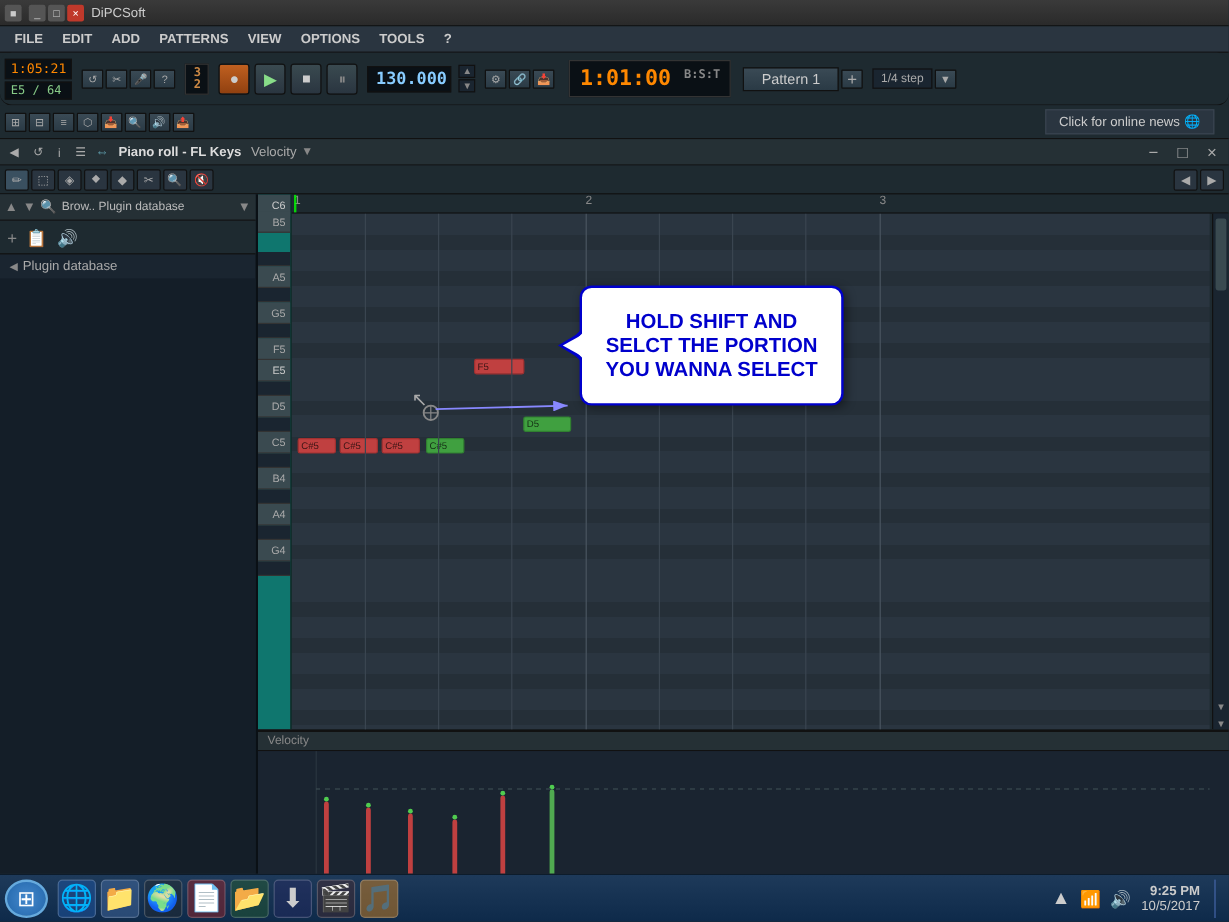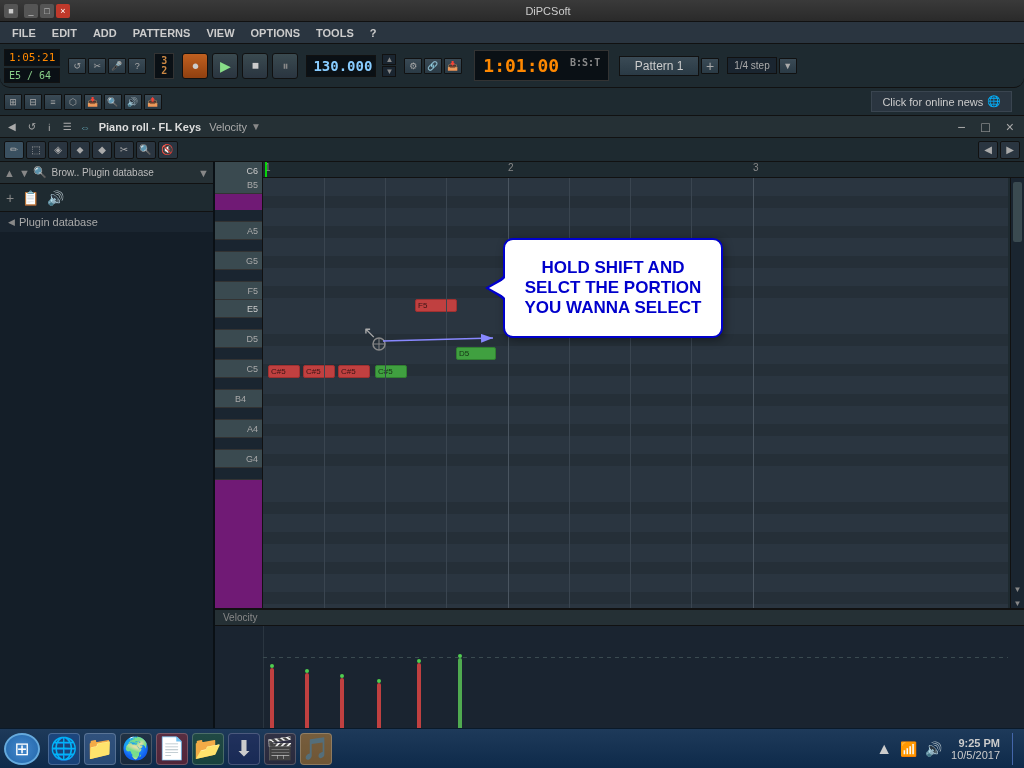--- a/index.html
+++ b/index.html
@@ -176,22 +176,22 @@
       color: #aaa;
       font-size: 11px;
       display: flex;
       align-items: center;
       gap: 4px;
     }
     #plugin-db-label::before { content: '◀'; font-size: 9px; color: #888; }
 
     
     #piano-keys {
-      width: 48px;
-      background: #701a75;
+      width: 28px;
+      background: #0f766e;
       border-right: 1px solid #111;
       position: relative;
       overflow: hidden;
       flex-shrink: 0;
     }
 
     
     .note {
       position: absolute;
       border-radius: 2px;
@@ -318,21 +318,21 @@
     }
   </style>
 </head>
 <body>
 
 <div id="titlebar">
   <span class="titlebar-icon">■</span>
   <span class="titlebar-btn min">_</span>
   <span class="titlebar-btn max">□</span>
   <span class="titlebar-btn close">×</span>
-  <span id="titlebar-title" style="font-size:11px;color:#ccc;margin-left:6px;text-align:center;">DiPCSoft</span>
+  <span id="titlebar-title" style="font-size:11px;color:#ccc;margin-left:6px;">DiPCSoft</span>
 </div>
 
 <div id="menubar">
   <span class="menu-item">FILE</span>
   <span class="menu-item">EDIT</span>
   <span class="menu-item">ADD</span>
   <span class="menu-item">PATTERNS</span>
   <span class="menu-item">VIEW</span>
   <span class="menu-item">OPTIONS</span>
   <span class="menu-item">TOOLS</span>
@@ -481,21 +481,21 @@
           <div style="position:absolute;left:0;right:0;top:78px;height:12px;background:#1a2530;border-bottom:1px solid #333;"></div>
           <div style="position:absolute;left:0;right:0;top:90px;height:18px;background:#3a4a50;border-bottom:1px solid #333;display:flex;align-items:center;padding-right:4px;justify-content:flex-end;font-size:9px;color:#aaa;">G5</div>
           <div style="position:absolute;left:0;right:0;top:108px;height:12px;background:#1a2530;border-bottom:1px solid #333;"></div>
           <div style="position:absolute;left:0;right:0;top:120px;height:18px;background:#3a4a50;border-bottom:1px solid #333;display:flex;align-items:center;padding-right:4px;justify-content:flex-end;font-size:9px;color:#aaa;">F5</div>
           <div style="position:absolute;left:0;right:0;top:138px;height:18px;background:#3a4a50;border-bottom:1px solid #333;display:flex;align-items:center;padding-right:4px;justify-content:flex-end;font-size:9px;color:#ccc;">E5</div>
           <div style="position:absolute;left:0;right:0;top:156px;height:12px;background:#1a2530;border-bottom:1px solid #333;"></div>
           <div style="position:absolute;left:0;right:0;top:168px;height:18px;background:#3a4a50;border-bottom:1px solid #333;display:flex;align-items:center;padding-right:4px;justify-content:flex-end;font-size:9px;color:#aaa;">D5</div>
           <div style="position:absolute;left:0;right:0;top:186px;height:12px;background:#1a2530;border-bottom:1px solid #333;"></div>
           <div style="position:absolute;left:0;right:0;top:198px;height:18px;background:#3a4a50;border-bottom:1px solid #333;display:flex;align-items:center;padding-right:4px;justify-content:flex-end;font-size:9px;color:#aaa;">C5</div>
           <div style="position:absolute;left:0;right:0;top:216px;height:12px;background:#1a2530;border-bottom:1px solid #333;"></div>
-          <div style="position:absolute;left:0;right:0;top:228px;height:18px;background:#3a4a50;border-bottom:1px solid #333;display:flex;align-items:center;padding-right:16px;justify-content:flex-end;font-size:9px;color:#aaa;">B4</div>
+          <div style="position:absolute;left:0;right:0;top:228px;height:18px;background:#3a4a50;border-bottom:1px solid #333;display:flex;align-items:center;padding-right:4px;justify-content:flex-end;font-size:9px;color:#aaa;">B4</div>
           <div style="position:absolute;left:0;right:0;top:246px;height:12px;background:#1a2530;border-bottom:1px solid #333;"></div>
           <div style="position:absolute;left:0;right:0;top:258px;height:18px;background:#3a4a50;border-bottom:1px solid #333;display:flex;align-items:center;padding-right:4px;justify-content:flex-end;font-size:9px;color:#aaa;">A4</div>
           <div style="position:absolute;left:0;right:0;top:276px;height:12px;background:#1a2530;border-bottom:1px solid #333;"></div>
           <div style="position:absolute;left:0;right:0;top:288px;height:18px;background:#3a4a50;border-bottom:1px solid #333;display:flex;align-items:center;padding-right:4px;justify-content:flex-end;font-size:9px;color:#aaa;">G4</div>
           <div style="position:absolute;left:0;right:0;top:306px;height:12px;background:#1a2530;border-bottom:1px solid #333;"></div>
         </div>
       </div>
 
       <div class="grid-scrollable" style="position:relative;">
 

